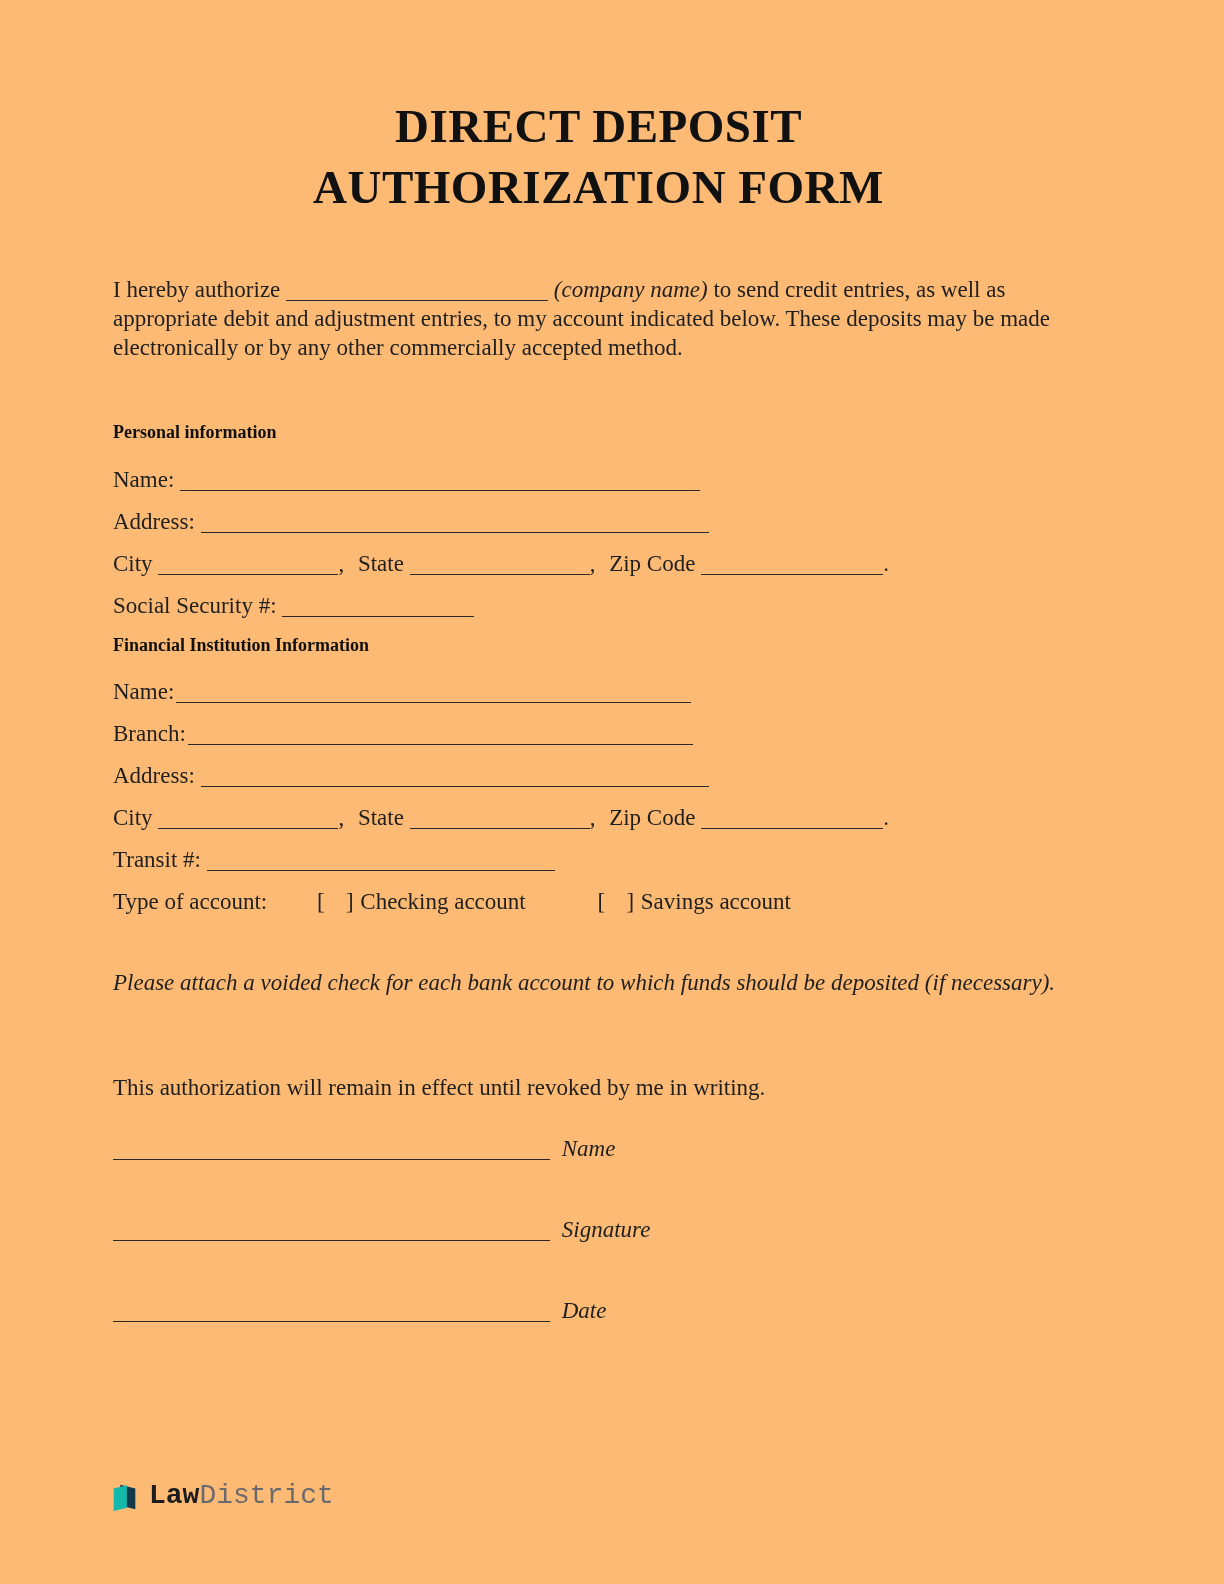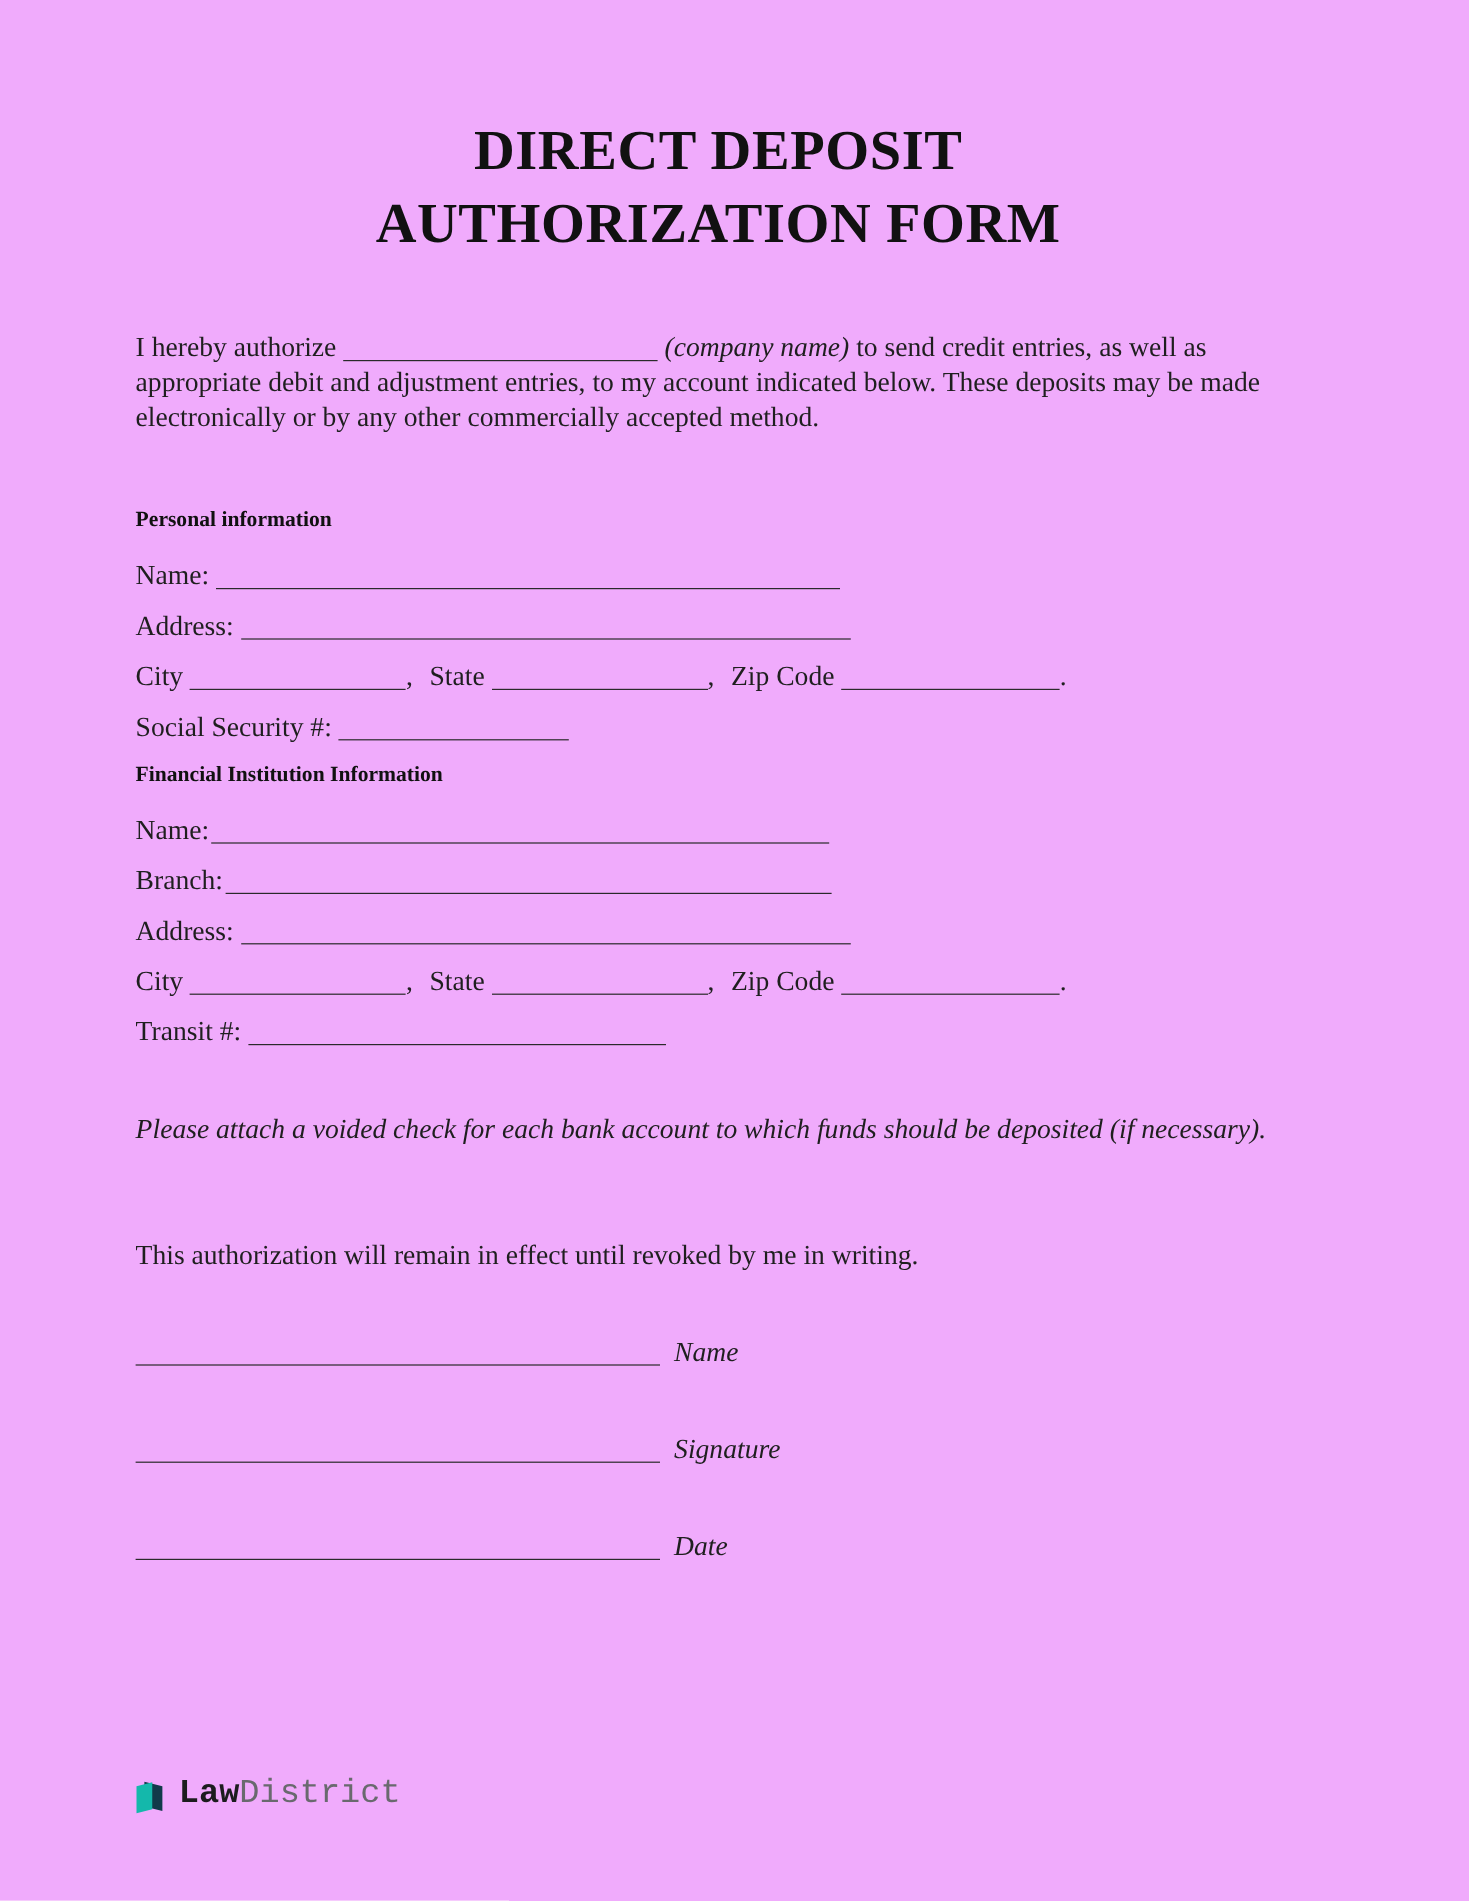--- a/index.html
+++ b/index.html
@@ -1,21 +1,21 @@
 <!DOCTYPE html>
 <html><head>
 <meta charset="utf-8">
 <style>
   * { margin: 0; padding: 0; box-sizing: border-box; }
   html, body { background: #ffffff; }
   .page {
     position: relative;
     width: 1224px;
     height: 1584px;
-    background: #f0abfc;
+    background: #fdba74;
     padding: 96px 140px 0 113px;
     font-family: "Liberation Serif", "DejaVu Serif", serif;
     color: #1f1f1f;
     font-size: 23px;
     line-height: 1.26;
     overflow: hidden;
   }
   .title {
     font-size: 47px;
     line-height: 1.3;
@@ -53,21 +53,21 @@
   .w-branch { width: 505px; margin-left: 2px; }
   .w-transit{ width: 348px; }
   .w-account{ width: 340px; }
   .w-sig    { width: 437px; }
   .after-comma { margin-left: 8px; }
   .checkbox { letter-spacing: 1px; }
   .gap-checking { margin-left: 44px; }
   .gap-savings  { margin-left: 66px; }
   .note { font-style: italic; margin-top: 52px; }
   .revocation { margin-top: 76px; }
-  .sig-block { margin-top: 52px; }
+  .sig-block { margin-top: 32px; }
   .sig-row { margin-bottom: 52px; white-space: nowrap; }
   .sig-row .italic { margin-left: 6px; }
   .footer {
     position: absolute;
     left: 110px;
     bottom: 72px;
     display: flex;
     align-items: flex-start;
     gap: 9px;
     font-family: Liberation Mono, monospace;
@@ -143,20 +143,27 @@
     <span class="after-comma">Zip Code</span>
     <span class="blank w-zip"></span><span>.</span>
   </div>
 
   <div class="form-row">
     <span>Transit #:</span>
     <span class="blank w-transit"></span>
   </div>
 
 
+  <div class="form-row">
+    <span>Type of account:</span>
+    <span class="checkbox gap-checking">[&nbsp;&nbsp;&nbsp;]</span>
+    <span>Checking account</span>
+    <span class="checkbox gap-savings">[&nbsp;&nbsp;&nbsp;]</span>
+    <span>Savings account</span>
+  </div>
 
   <p class="note">Please attach a voided check for each bank account to which funds should be deposited (if necessary).</p>
 
   <p class="revocation">This authorization will remain in effect until revoked by me in writing.</p>
 
   <div class="sig-block">
     <div class="sig-row">
       <span class="blank w-sig"></span>
       <span class="italic">Name</span>
     </div>

